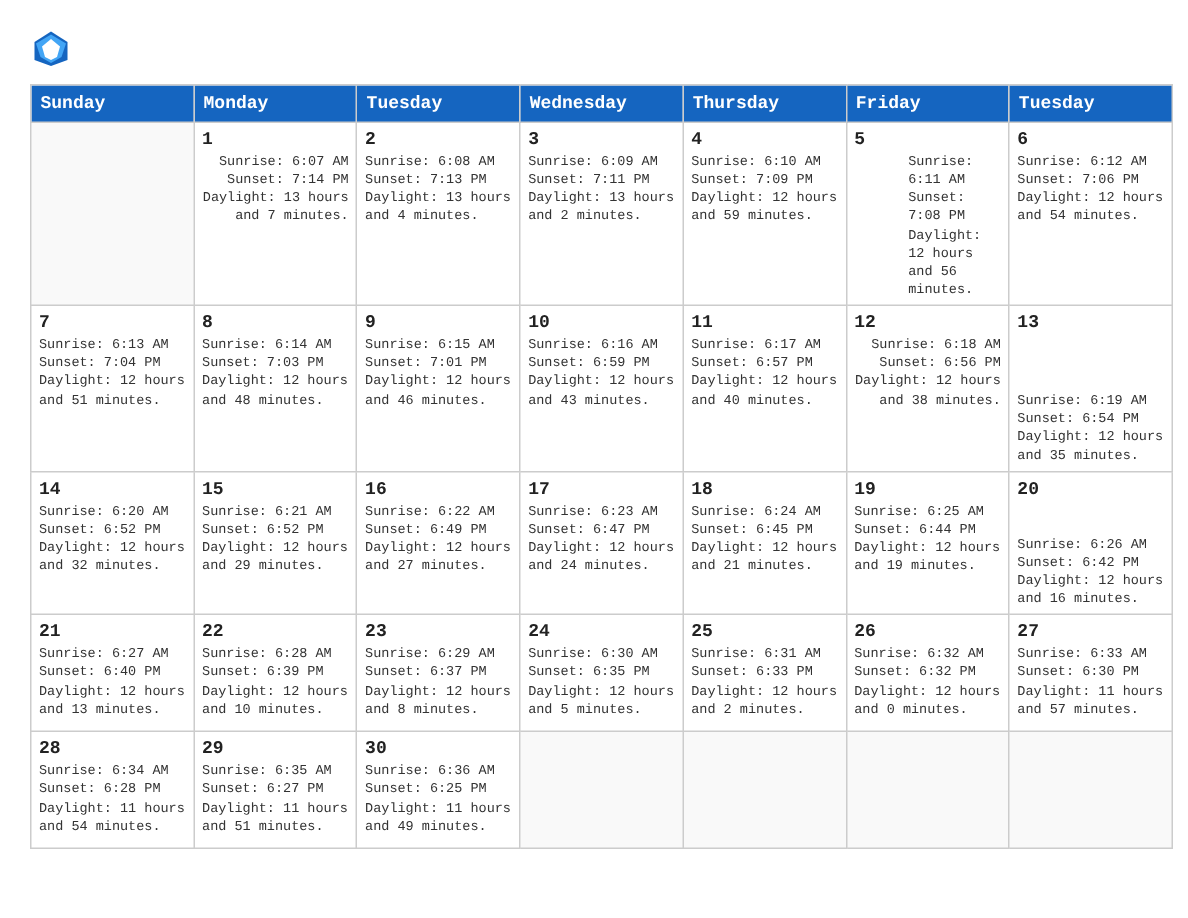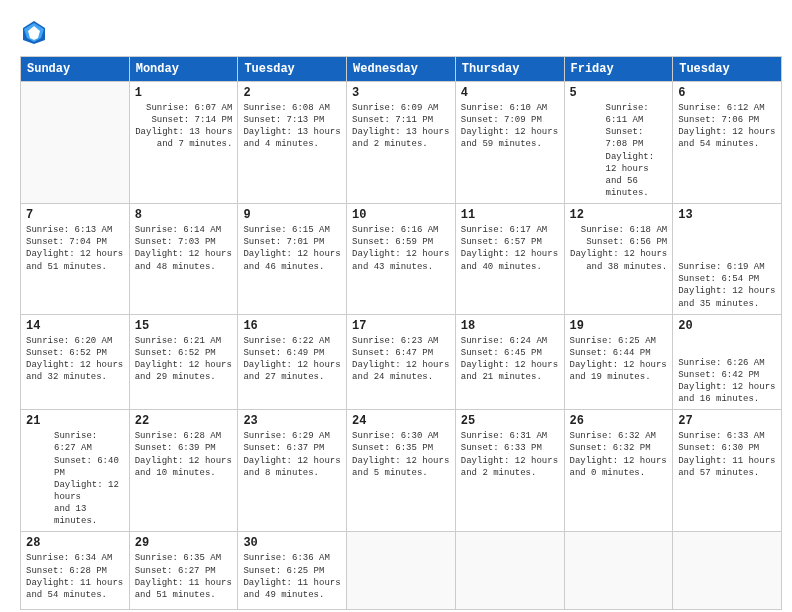--- a/index.html
+++ b/index.html
@@ -266,21 +266,21 @@
             <div class="day-num">20</div>
             <div class="day-info" style="white-space: pre-line; margin-top: 24px;">Sunrise: 6:26 AM
 Sunset: 6:42 PM
 Daylight: 12 hours
 and 16 minutes.</div>
           </td>
         </tr>
         <tr>
           <td>
             <div class="day-num">21</div>
-            <div class="day-info" style="white-space: pre-line; margin-left: 28px;">Sunrise: 6:27 AM
+            <div class="day-info" style="white-space: pre-line;">Sunrise: 6:27 AM
 Sunset: 6:40 PM
 Daylight: 12 hours
 and 13 minutes.</div>
           </td>
           <td>
             <div class="day-num">22</div>
             <div class="day-info" style="white-space: pre-line;">Sunrise: 6:28 AM
 Sunset: 6:39 PM
 Daylight: 12 hours
 and 10 minutes.</div>

